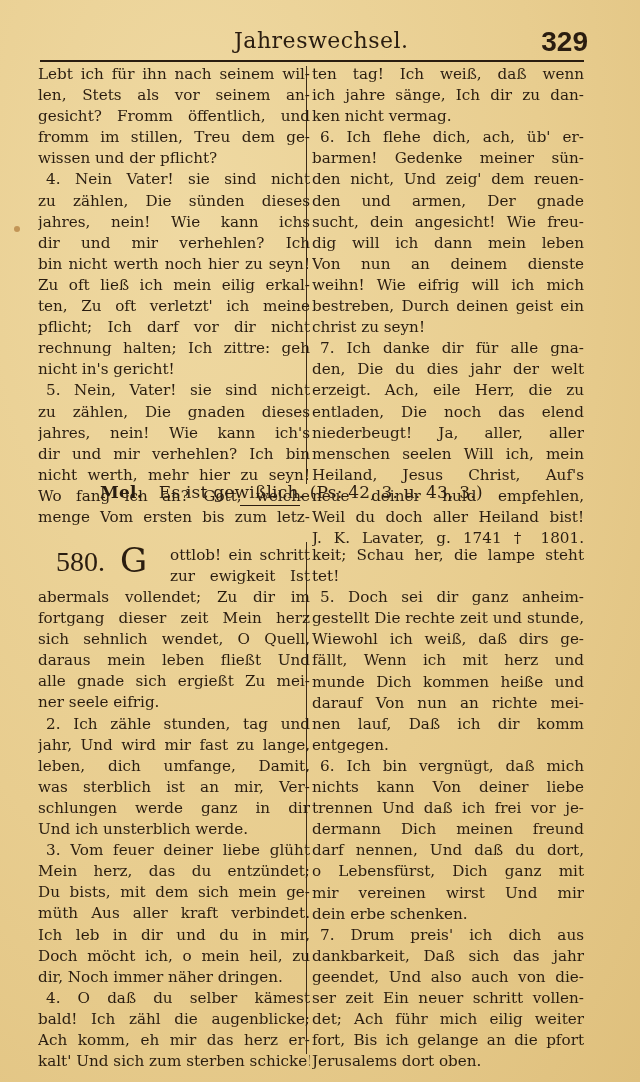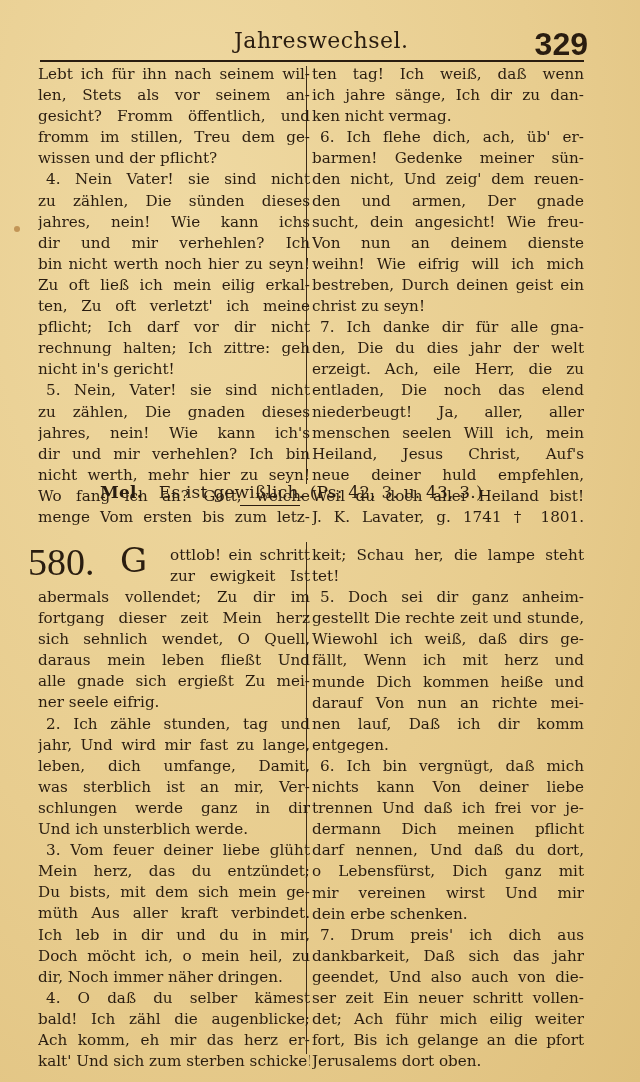--- a/index.html
+++ b/index.html
@@ -14,21 +14,21 @@
   .page { position: absolute; left: 0; top: 0; width: 640px; height: 1082px; }
   .header {
     position: absolute; top: 22px; left: 36px; width: 560px; height: 34px;
   }
   .running-title {
     position: absolute; left: 198px; top: 6px;
     font-family: "DejaVu Serif", serif; font-size: 22px; letter-spacing: 0.5px;
   }
   .page-number {
     position: absolute; right: 8px; top: 4px;
-    font-family: "Liberation Sans", sans-serif; font-size: 32px; font-weight: bold; margin-left: 24px;
+    font-family: "Liberation Sans", sans-serif; font-size: 28px; font-weight: bold; margin-left: 24px;
   }
   .rule-head {
     position: absolute; top: 60px; left: 40px; width: 490px; height: 2px; background: #2a1d10;
   }
   .rule-head-num {
     position: absolute; top: 60px; left: 528px; width: 56px; height: 2px; background: #2a1d10;
   }
   .col {
     position: absolute; width: 272px;
     font-size: 15.2px; line-height: 21.1px;
@@ -42,22 +42,22 @@
   .vrule { position: absolute; width: 1px; background: #3a2a18; }
   .vr1 { left: 306px; top: 66px; height: 418px; }
   .vr2 { left: 306px; top: 542px; height: 512px; }
   .end-rule { position: absolute; left: 240px; top: 505px; width: 60px; height: 1px; background: #2a1d10; }
   .melody {
     position: absolute; left: 100px; top: 482px; width: 460px;
     font-size: 17px; letter-spacing: 0.2px; white-space: nowrap;
   }
   .melody .mel-label { font-weight: bold; margin-right: 16px; }
   .hymn-number {
-    position: absolute; left: 28px; top: 542px;
-    font-family: "Liberation Serif", serif; font-size: 38px; line-height: 40px;
+    position: absolute; left: 56px; top: 542px;
+    font-family: "Liberation Serif", serif; font-size: 28px; line-height: 40px;
   }
   .drop-cap {
     position: absolute; left: 120px; top: 540px;
     font-size: 34px; line-height: 40px; font-family: "DejaVu Serif", serif;
   }
   .indent { padding-left: 8px; }
   .hymn-first { position: absolute; left: 150px; top: 545px; width: 160px; font-size: 15.2px; line-height: 21.1px; }
   .hymn-first .line { display: block; white-space: nowrap; text-align-last: justify; margin-left: 20px; }
   .col-left-bot2 { left: 38px; top: 587px; }
   .stain { position: absolute; left: 14px; top: 226px; width: 6px; height: 6px; border-radius: 50%; background: #b07a3a; opacity: 0.7; }
@@ -105,20 +105,21 @@
 
   <div class="col col-right-top">
     <span class="line">ten tag! Ich weiß, daß wenn</span>
     <span class="line">ich jahre sänge, Ich dir zu dan-</span>
     <span class="line last">ken nicht vermag.</span>
     <span class="line indent">6. Ich flehe dich, ach, üb' er-</span>
     <span class="line">barmen! Gedenke meiner sün-</span>
     <span class="line">den nicht, Und zeig' dem reuen-</span>
     <span class="line">den und armen, Der gnade</span>
     <span class="line">sucht, dein angesicht! Wie freu-</span>
+    <span class="line">dig will ich dann mein leben</span>
     <span class="line">Von nun an deinem dienste</span>
     <span class="line">weihn! Wie eifrig will ich mich</span>
     <span class="line">bestreben, Durch deinen geist ein</span>
     <span class="line last">christ zu seyn!</span>
     <span class="line indent">7. Ich danke dir für alle gna-</span>
     <span class="line">den, Die du dies jahr der welt</span>
     <span class="line">erzeigt. Ach, eile Herr, die zu</span>
     <span class="line">entladen, Die noch das elend</span>
     <span class="line">niederbeugt! Ja, aller, aller</span>
     <span class="line">menschen seelen Will ich, mein</span>
@@ -175,21 +176,21 @@
     <span class="line">gestellt Die rechte zeit und stunde,</span>
     <span class="line">Wiewohl ich weiß, daß dirs ge-</span>
     <span class="line">fällt, Wenn ich mit herz und</span>
     <span class="line">munde Dich kommen heiße und</span>
     <span class="line">darauf Von nun an richte mei-</span>
     <span class="line">nen lauf, Daß ich dir komm</span>
     <span class="line last">entgegen.</span>
     <span class="line indent">6. Ich bin vergnügt, daß mich</span>
     <span class="line">nichts kann Von deiner liebe</span>
     <span class="line">trennen Und daß ich frei vor je-</span>
-    <span class="line">dermann Dich meinen pflicht</span>
+    <span class="line">dermann Dich meinen freund</span>
     <span class="line">darf nennen, Und daß du dort,</span>
     <span class="line">o Lebensfürst, Dich ganz mit</span>
     <span class="line">mir vereinen wirst Und mir</span>
     <span class="line last">dein erbe schenken.</span>
     <span class="line indent">7. Drum preis' ich dich aus</span>
     <span class="line">dankbarkeit, Daß sich das jahr</span>
     <span class="line">geendet, Und also auch von die-</span>
     <span class="line">ser zeit Ein neuer schritt vollen-</span>
     <span class="line">det; Ach führ mich eilig weiter</span>
     <span class="line">fort, Bis ich gelange an die pfort</span>

